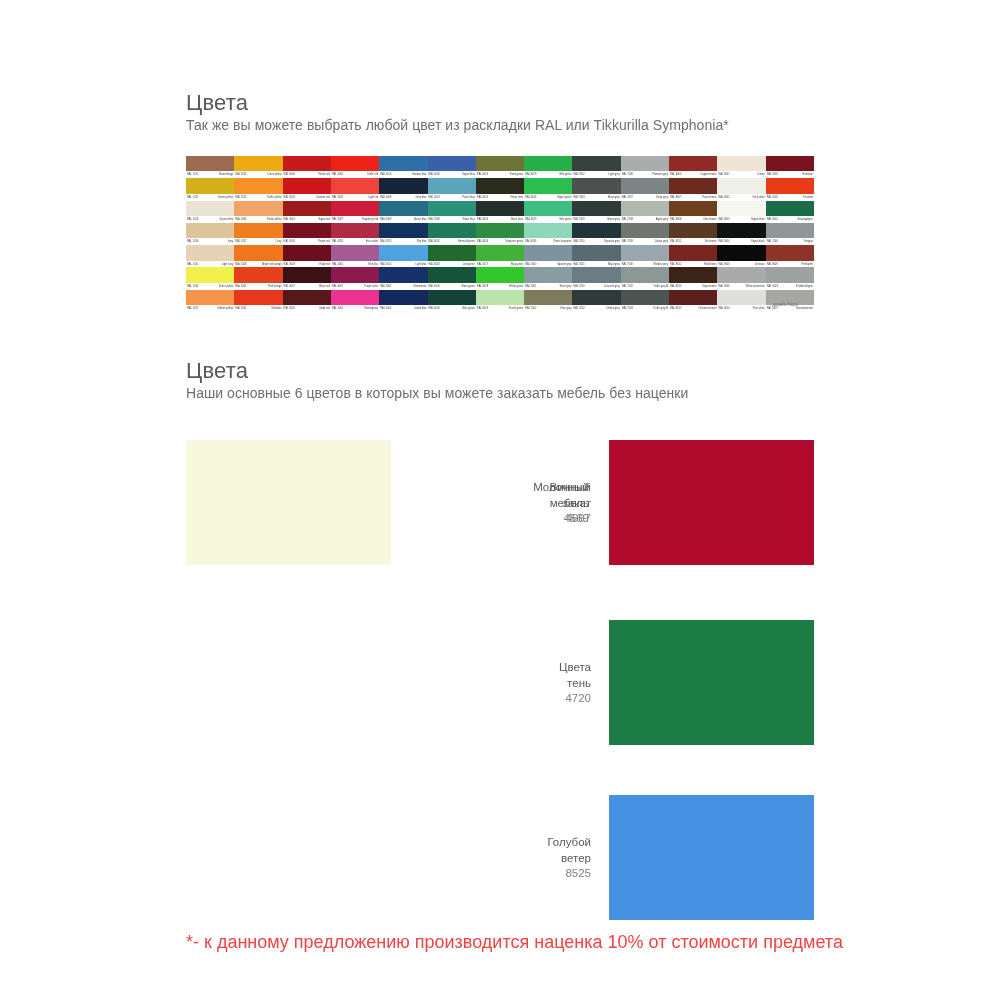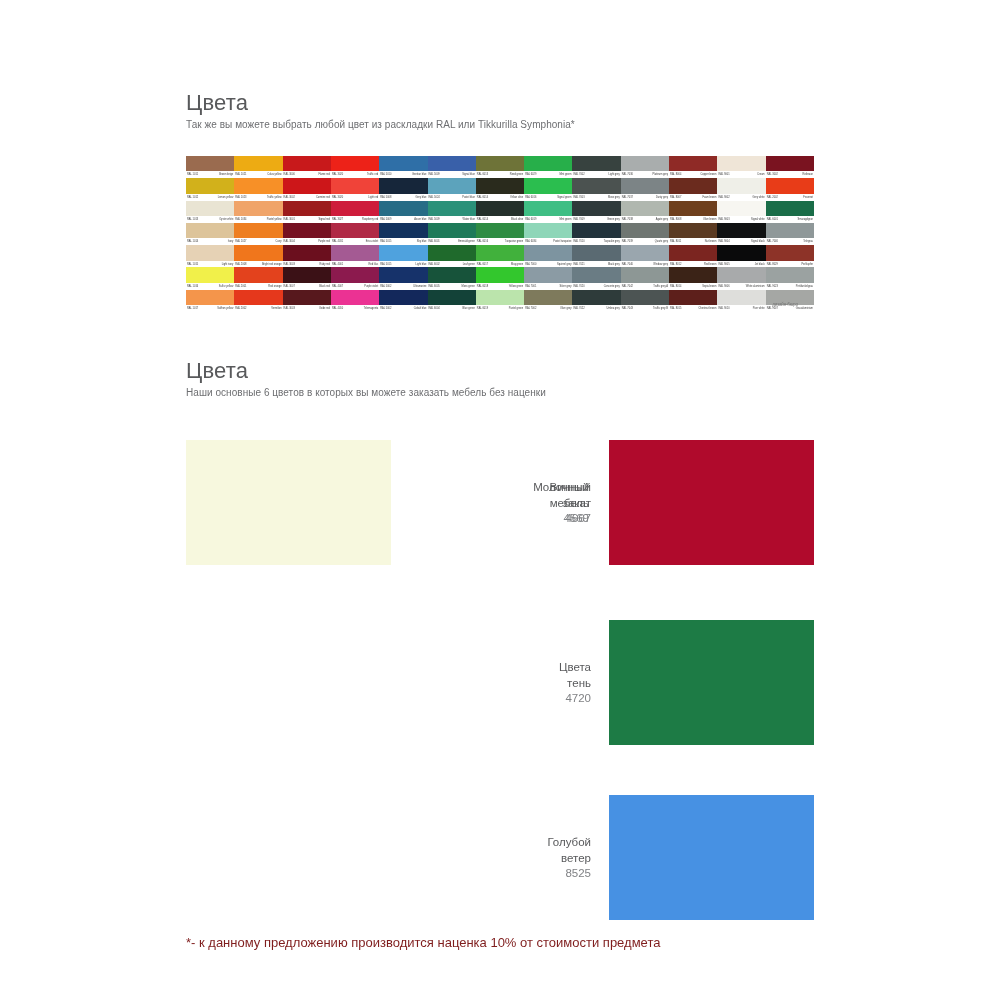--- a/index.html
+++ b/index.html
@@ -18,21 +18,21 @@
   .sec-title{
     position:absolute;
     font-size:22px;
     font-weight:400;
     color:#58595b;
     letter-spacing:.2px;
     line-height:26px;
   }
   .sec-sub{
     position:absolute;
-    font-size:10px;
+    font-size:14px;
     font-weight:400;
     color:#6d6e71;
     letter-spacing:.05px;
     line-height:16px;
     white-space:nowrap;
   }
 
   
   #ral-palette{
     position:absolute;
@@ -105,23 +105,23 @@
     white-space:nowrap;
   }
   .lbl-left{ right:0; text-align:right; }
   .lbl-right{ right:0; text-align:right; }
   .six-code{color:#808285;}
 
   
   #footnote{
     position:absolute;
     left:186px;top:934px;
-    font-size:13px;
+    font-size:18px;
     line-height:17px;
-    color:#7f1d1d;
+    color:#ef4444;
     white-space:nowrap;
   }
 </style>
 </head>
 <body>
 
 <div class="page">
 
   <div class="sec-title" style="left:186px;top:90px;">Цвета</div>
   <div class="sec-sub" style="left:186px;top:117px;">Так же вы можете выбрать любой цвет из раскладки RAL или Tikkurilla Symphonia*</div>

